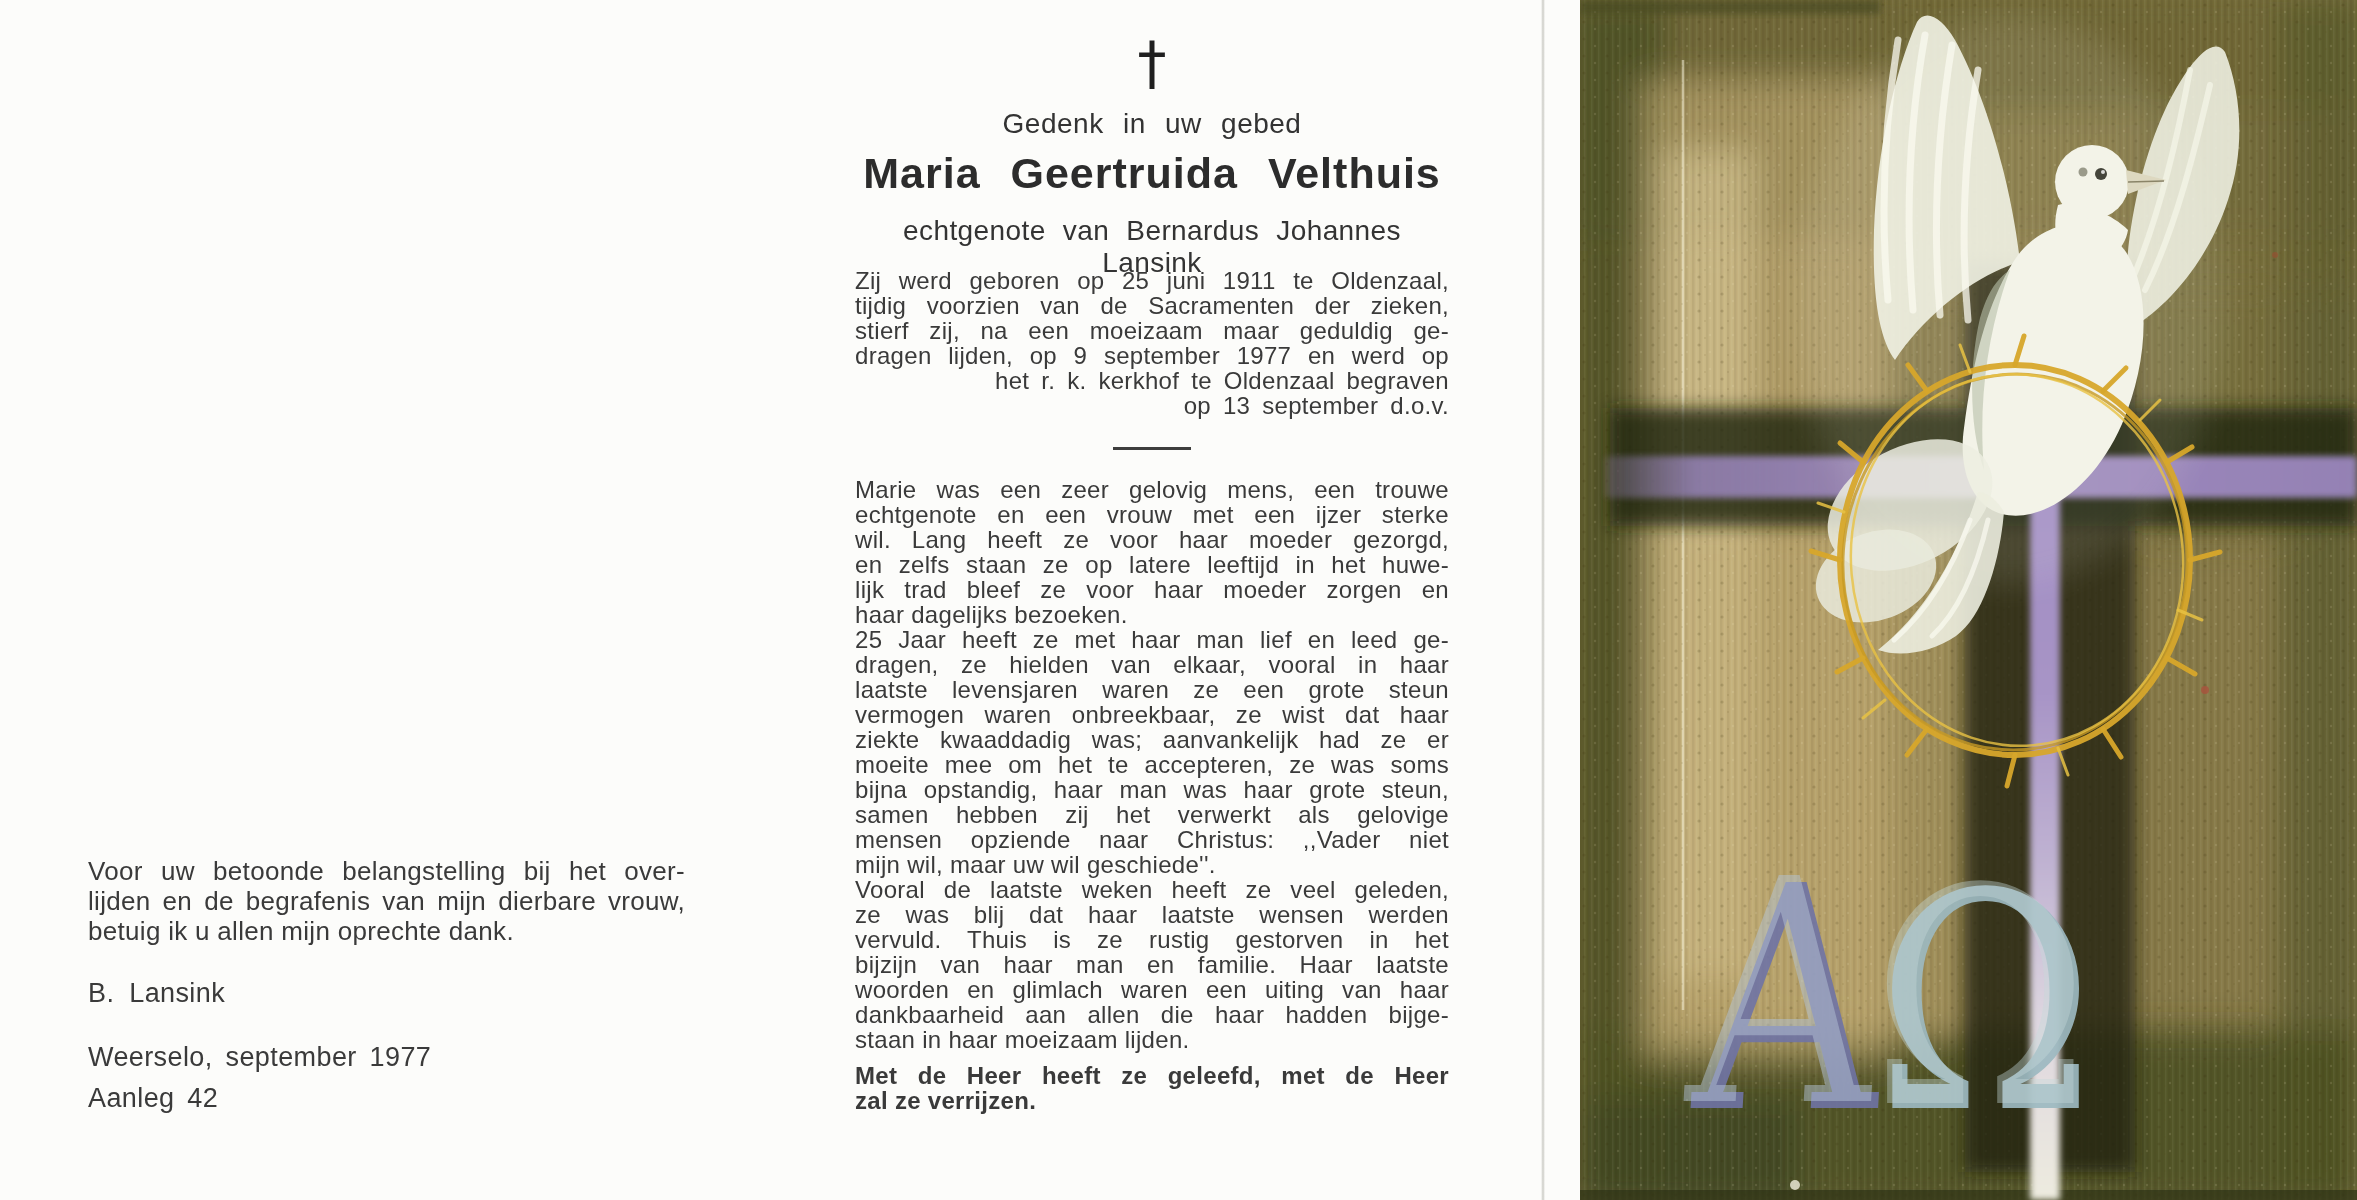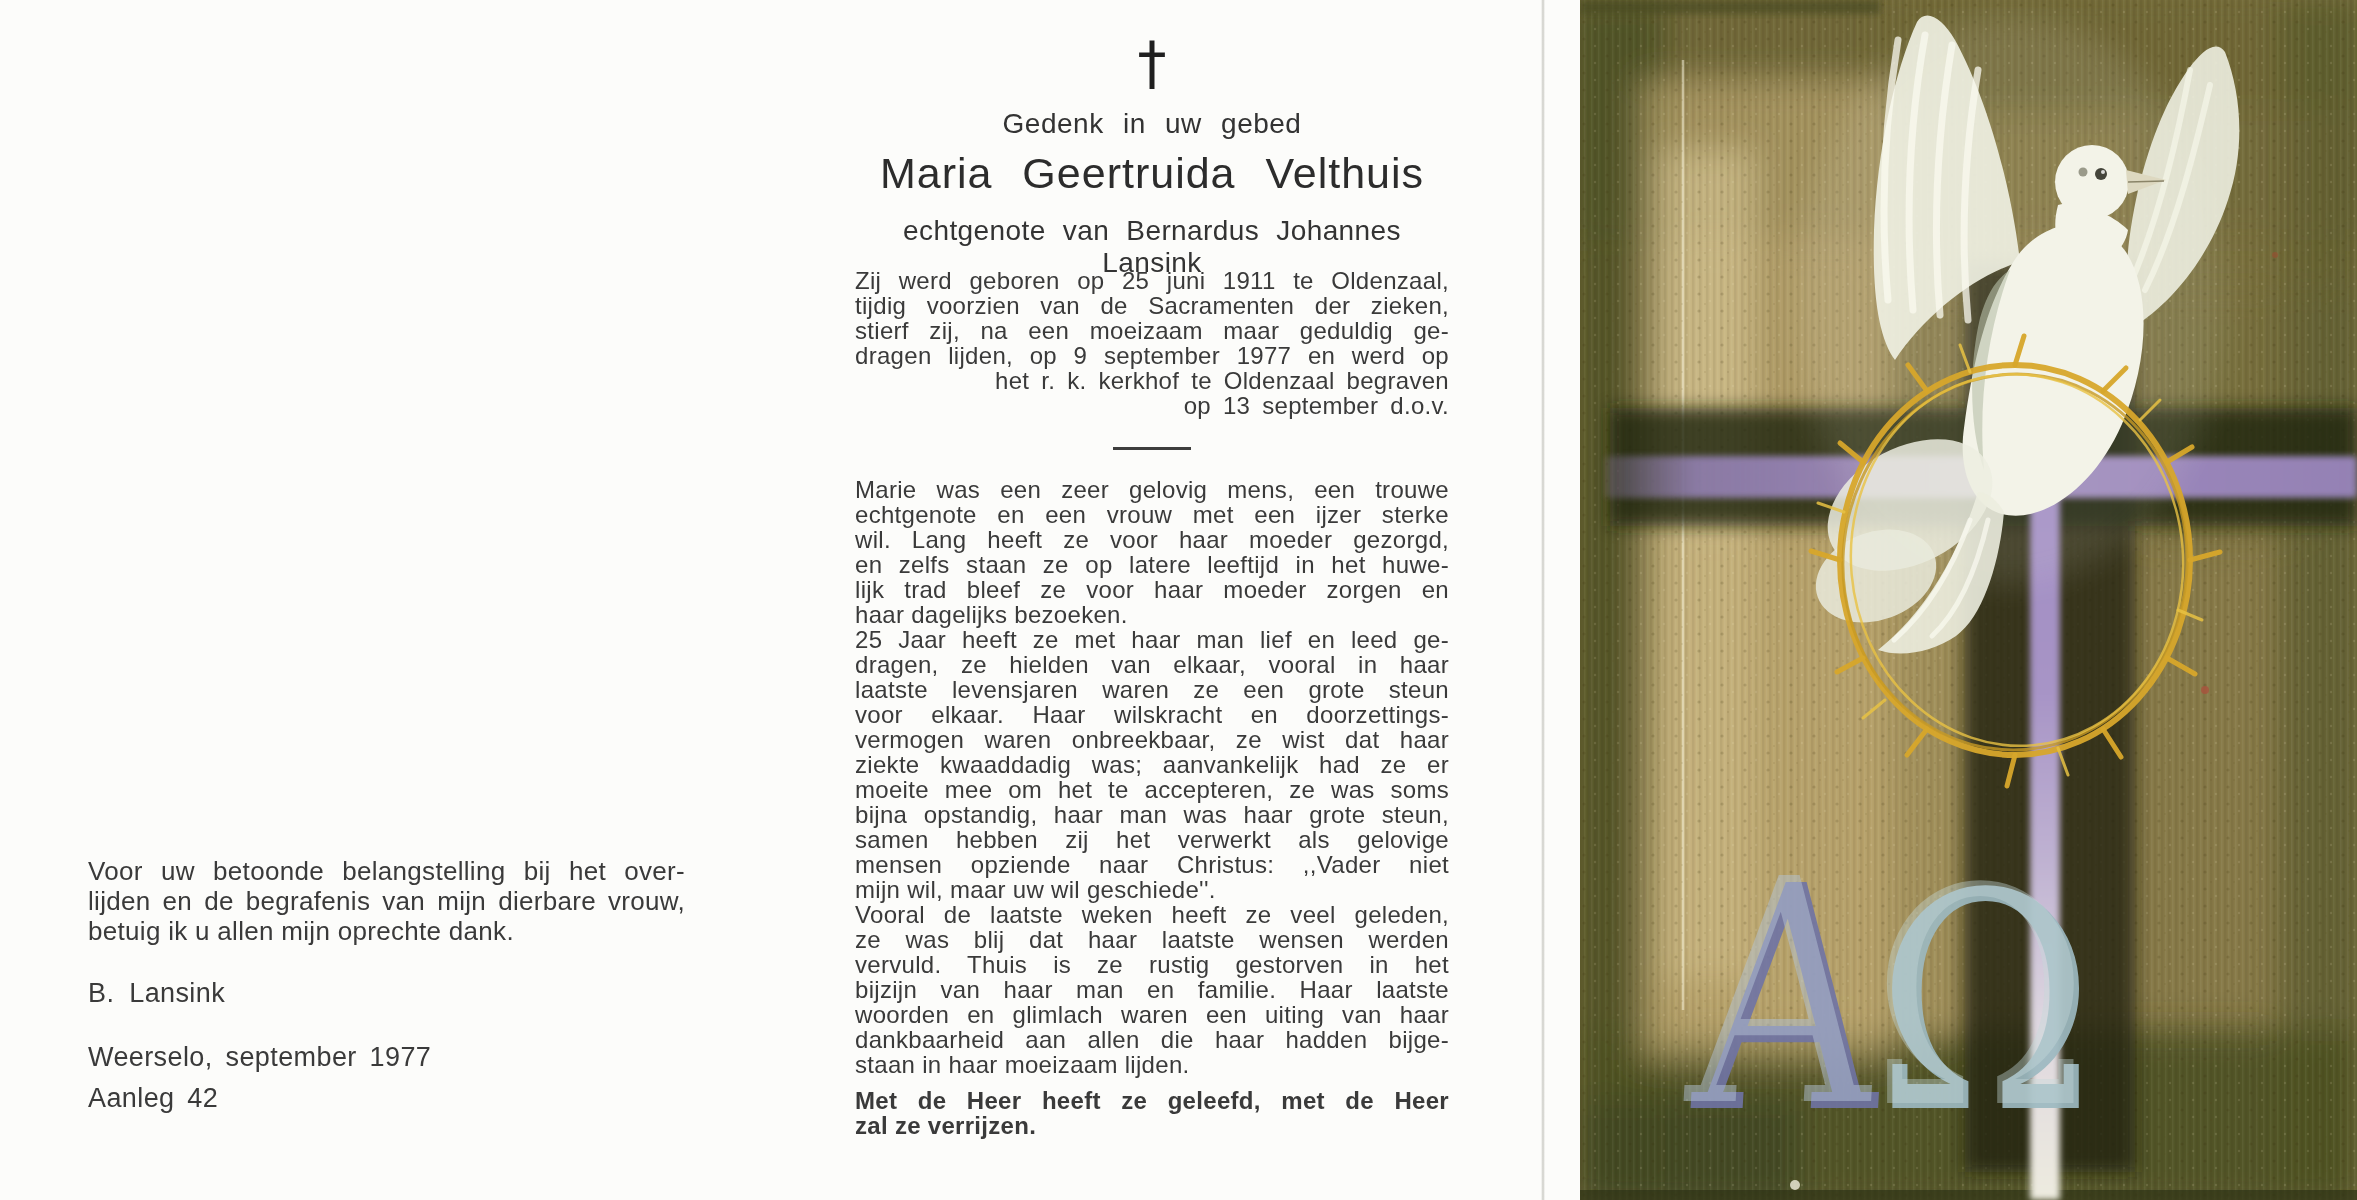--- a/index.html
+++ b/index.html
@@ -33,21 +33,21 @@
     position:absolute;left:0;top:34px;width:100%;
     text-align:center;font-size:58px;line-height:58px;color:#1f1f1f;
     font-family:"DejaVu Sans",sans-serif;
   }
   .intro-line{
     position:absolute;left:0;top:108px;width:100%;
     text-align:center;font-size:28px;word-spacing:11px;letter-spacing:.5px;color:#333;
   }
   .deceased-name{
     position:absolute;left:0;top:149px;width:100%;
-    text-align:center;font-size:43px;font-weight:normal;
+    text-align:center;font-size:43px;font-weight:bold;
     word-spacing:17px;letter-spacing:1px;color:#2c2c2c;
   }
   .relation-line{
     position:absolute;left:0;top:215px;width:100%;
     text-align:center;font-size:28px;word-spacing:9px;letter-spacing:.4px;color:#333;
   }
   .life-block{position:absolute;left:0;top:268px;width:100%;font-size:24px;line-height:25px;letter-spacing:.3px;color:#3a3a3a;}
   .body-block{position:absolute;left:0;top:477px;width:100%;font-size:24px;line-height:25px;letter-spacing:.3px;color:#3a3a3a;}
   .just-block .line{text-align:justify;text-align-last:justify;white-space:normal;}
   .just-block.last-left .line:last-child{text-align-last:left;}
@@ -111,21 +111,20 @@
           <div class="line">echtgenote en een vrouw met een ijzer sterke</div>
           <div class="line">wil. Lang heeft ze voor haar moeder gezorgd,</div>
           <div class="line">en zelfs staan ze op latere leeftijd in het huwe-</div>
           <div class="line">lijk trad bleef ze voor haar moeder zorgen en</div>
           <div class="line">haar dagelijks bezoeken.</div>
         </div>
       <div class="just-block last-left">
           <div class="line">25 Jaar heeft ze met haar man lief en leed ge-</div>
           <div class="line">dragen, ze hielden van elkaar, vooral in haar</div>
           <div class="line">laatste levensjaren waren ze een grote steun</div>
-          <div class="line">voor elkaar. Haar wilskracht en doorzettings-</div>
           <div class="line">vermogen waren onbreekbaar, ze wist dat haar</div>
           <div class="line">ziekte kwaaddadig was; aanvankelijk had ze er</div>
           <div class="line">moeite mee om het te accepteren, ze was soms</div>
           <div class="line">bijna opstandig, haar man was haar grote steun,</div>
           <div class="line">samen hebben zij het verwerkt als gelovige</div>
           <div class="line">mensen opziende naar Christus: ,,Vader niet</div>
           <div class="line">mijn wil, maar uw wil geschiede''.</div>
         </div>
       <div class="just-block last-left">
           <div class="line">Vooral de laatste weken heeft ze veel geleden,</div>

